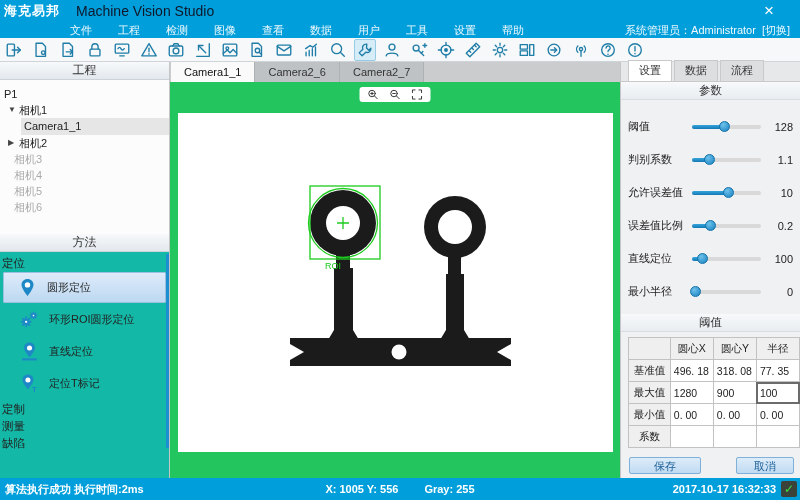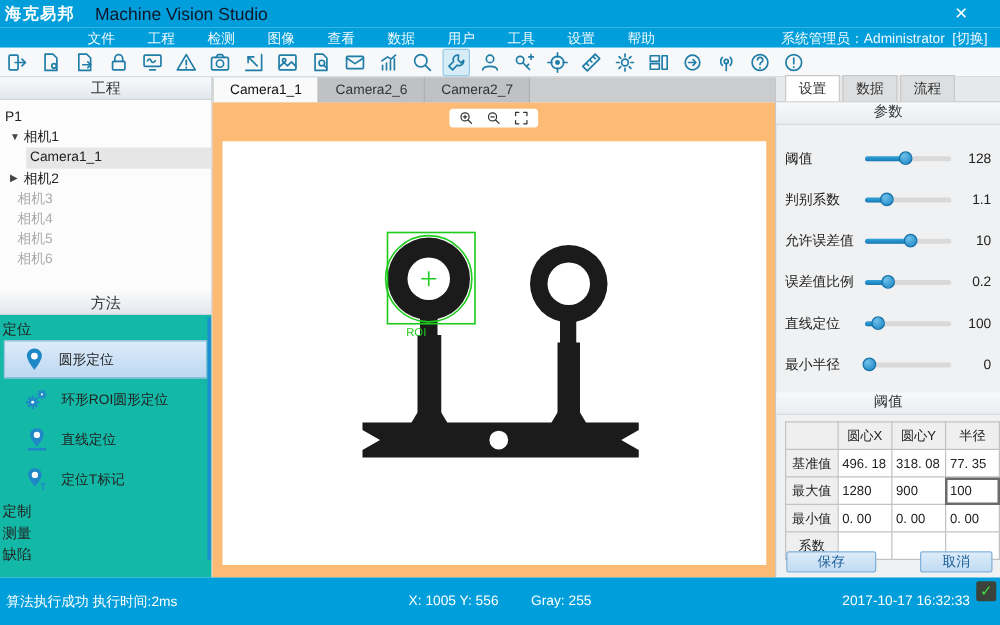--- a/index.html
+++ b/index.html
@@ -45,21 +45,21 @@
   .mrow { height:31px; display:flex; align-items:center; gap:9px; padding-left:16px; margin:1px 3px; font-size:11px; color:#222; }
   .mrow.selected { background:linear-gradient(#ddebfa,#bdd8f1); border:1px solid #9cc0e2; border-radius:1px; padding-left:13px; }
   .mrow svg { display:block; }
   .mscroll { position:absolute; right:0px; top:2px; width:3px; height:194px; background:#1b8fd0; }
 
   
   .center { flex:1 1 auto; display:flex; flex-direction:column; min-width:0; }
   .tabbar { height:20px; background:#caccce; display:flex; flex:0 0 auto; padding-left:1px; }
   .vtab { line-height:20px; padding:0 13px; font-size:11px; color:#333; background:#bfc2c5; border-right:1px solid #aeb1b4; }
   .vtab.active { background:#fafafa; color:#111; }
-  .viewer { flex:1 1 auto; background:#fdba74; position:relative;padding-left:14px; }
+  .viewer { flex:1 1 auto; background:#22c55e; position:relative;padding-left:14px; }
   .ztools { position:absolute; top:5px; left:50%; transform:translateX(-50%); background:#fff; border-radius:3px;
             padding:1px 7px; display:flex; gap:9px; align-items:center; color:#333; }
   .ztools span { display:flex; }
   .imgbox { position:absolute; left:8px; top:31px; width:435px; height:339px; background:#fff; }
 
   
   .rpanel { width:180px; flex:0 0 180px; background:#f0f1f2; border-left:1px solid #c5c5c5; display:flex; flex-direction:column; position:relative; }
   .rtabs { height:20px; background:#e7e8e9; border-bottom:1px solid #c9c9c9; display:flex; padding-left:7px; align-items:flex-end; flex:0 0 auto; }
   .rtab { font-size:11px; color:#333; padding:2px 10px 3px; background:#dddee0; border:1px solid #c9c9c9; border-bottom:none; margin-right:2px; }
   .rtab.active { background:#fff; }
@@ -81,21 +81,21 @@
   table.grid td { background:#fff; width:34px; text-align:left; padding-left:3px; }
   table.grid td.c2 { width:27px; }
   table.grid td.focused { outline:2px solid #6b6b6b; outline-offset:-2px; }
   .btnrow { position:absolute; bottom:3px; left:0; right:0; height:18px; }
   .btn { position:absolute; height:17px; font-size:11px; color:#1b5e97; text-align:center; line-height:16px;
          background:linear-gradient(#ddecf9,#c0dbf2); border:1px solid #7fb0d9; border-radius:2px; }
   .btn.save { left:8px; width:72px; }
   .btn.cancel { right:6px; width:58px; }
 
   
-  .sb { height:38px; flex:0 0 auto; background:#009fdb; color:#fff; font-size:11px; display:flex; align-items:center; position:relative; }
+  .sb { height:22px; flex:0 0 auto; background:#009fdb; color:#fff; font-size:11px; display:flex; align-items:center; position:relative;font-weight:bold; }
   .sb-left { margin-left:5px; }
   .sb-center { position:absolute; left:50%; transform:translateX(-50%); display:flex; gap:26px; }
   .sb-right { position:absolute; right:24px; }
   .sb-check { position:absolute; right:3px; top:3px; width:16px; height:16px; background:#3a423a; border-radius:2px;
               color:#3fe43f; font-size:12px; line-height:16px; text-align:center; }
 </style>
 </head>
 <body>
 
 <div class="app">

